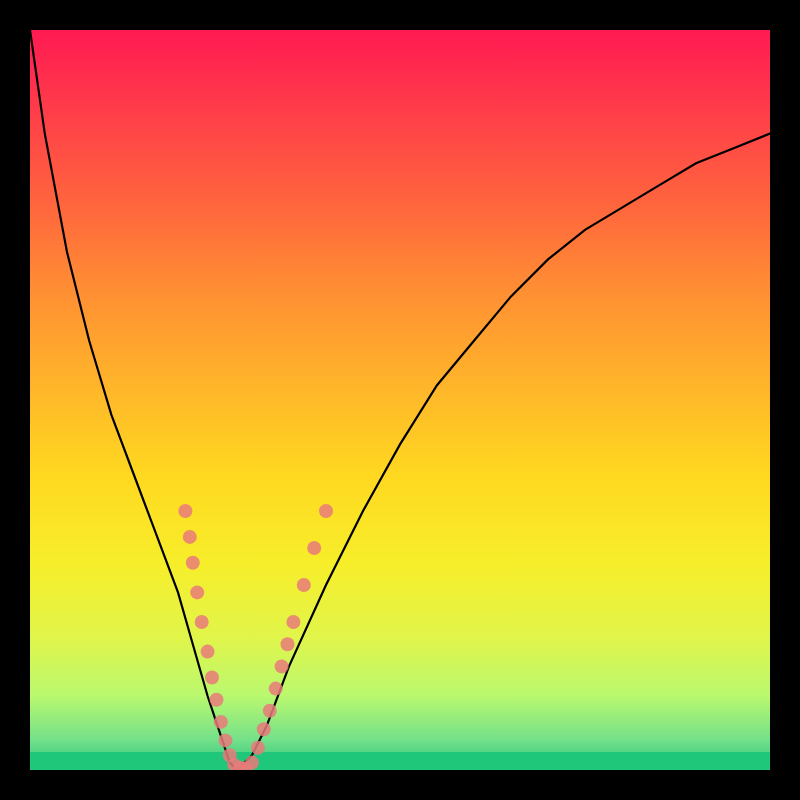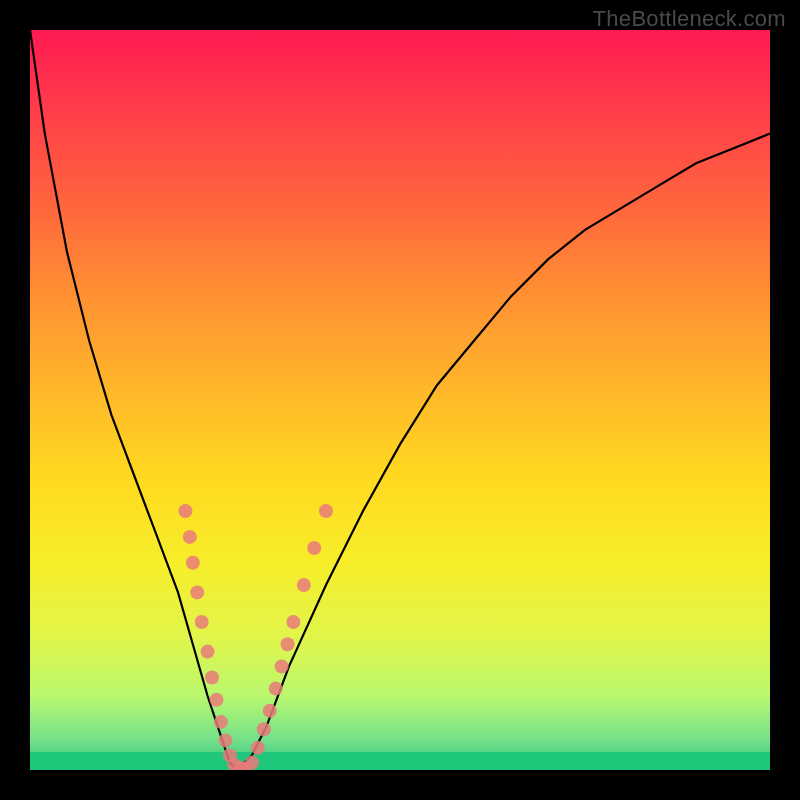--- a/index.html
+++ b/index.html
@@ -96,14 +96,13 @@
           <circle cx="245.7" cy="658.6" r="7" fill="#e97a7a" fill-opacity="0.85"></circle>
           <circle cx="251.6" cy="636.4" r="7" fill="#e97a7a" fill-opacity="0.85"></circle>
           <circle cx="257.5" cy="614.2" r="7" fill="#e97a7a" fill-opacity="0.85"></circle>
           <circle cx="263.4" cy="592.0" r="7" fill="#e97a7a" fill-opacity="0.85"></circle>
           <circle cx="273.8" cy="555.0" r="7" fill="#e97a7a" fill-opacity="0.85"></circle>
           <circle cx="284.2" cy="518.0" r="7" fill="#e97a7a" fill-opacity="0.85"></circle>
           <circle cx="296.0" cy="481.0" r="7" fill="#e97a7a" fill-opacity="0.85"></circle>
         </g>
     </svg>
   </div>
-  <div class="caption">TheBottleneck.com</div>
 </div>
 
 </body></html>

